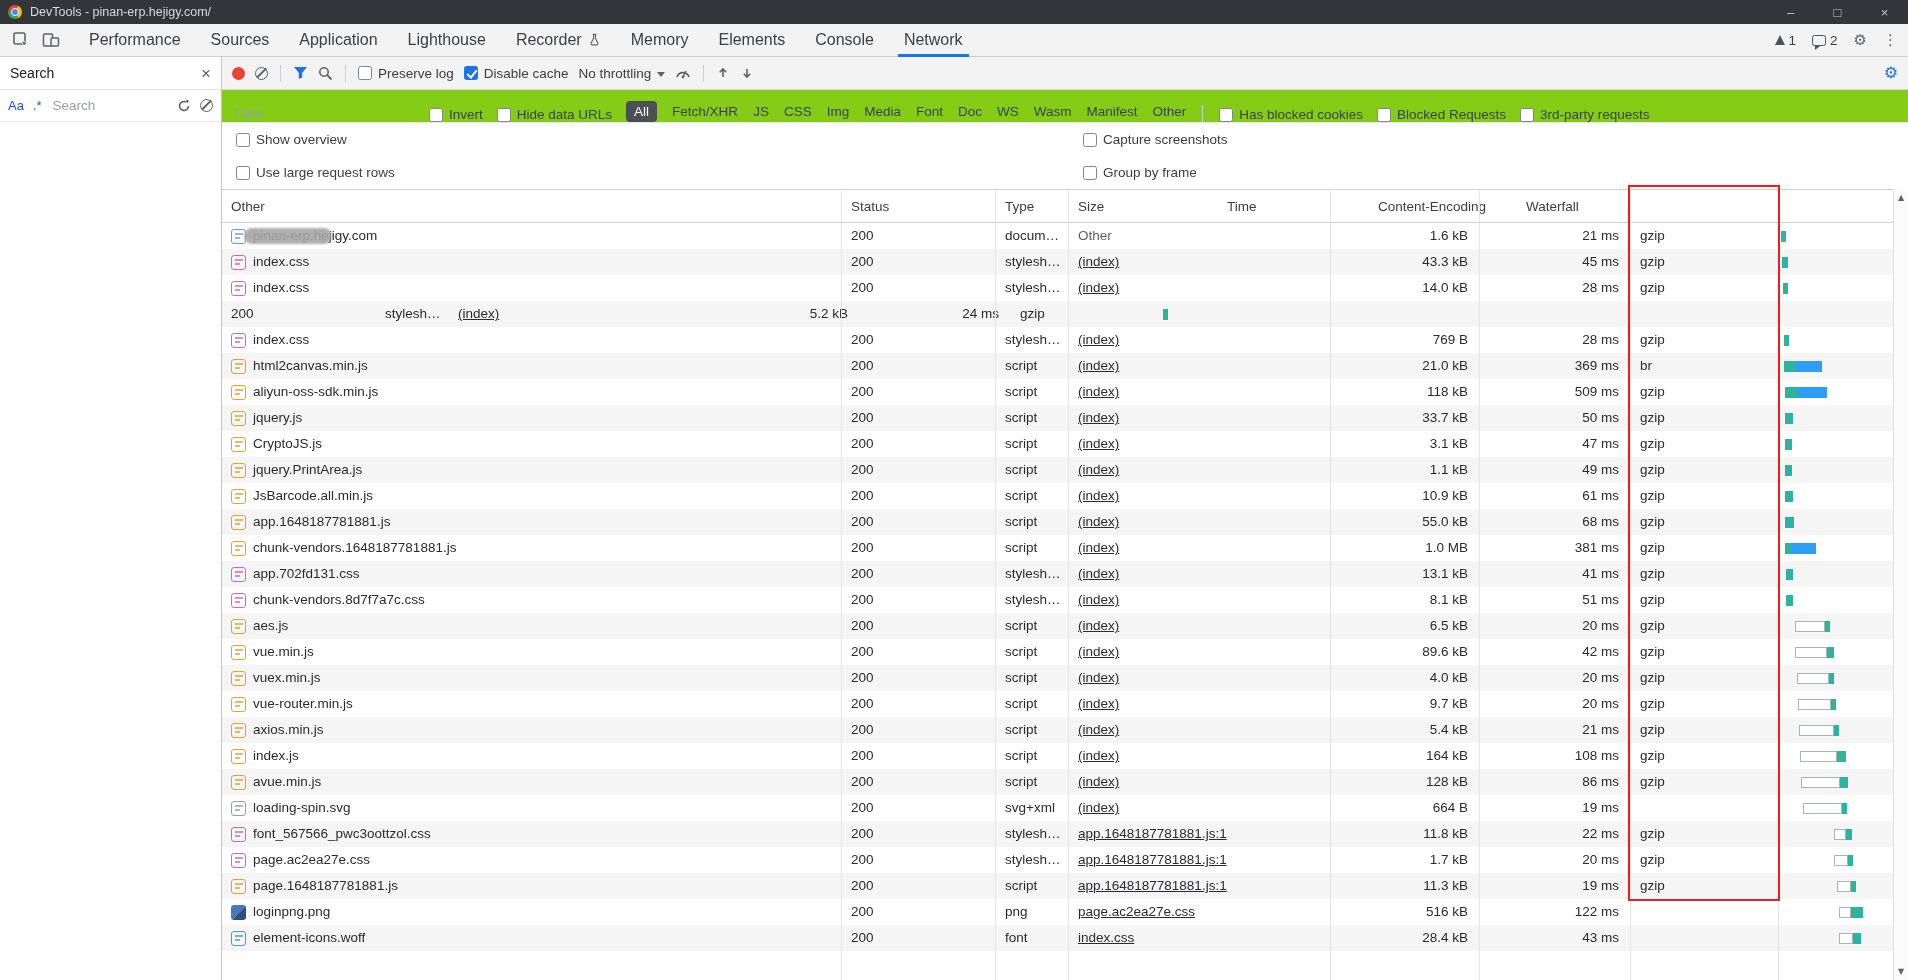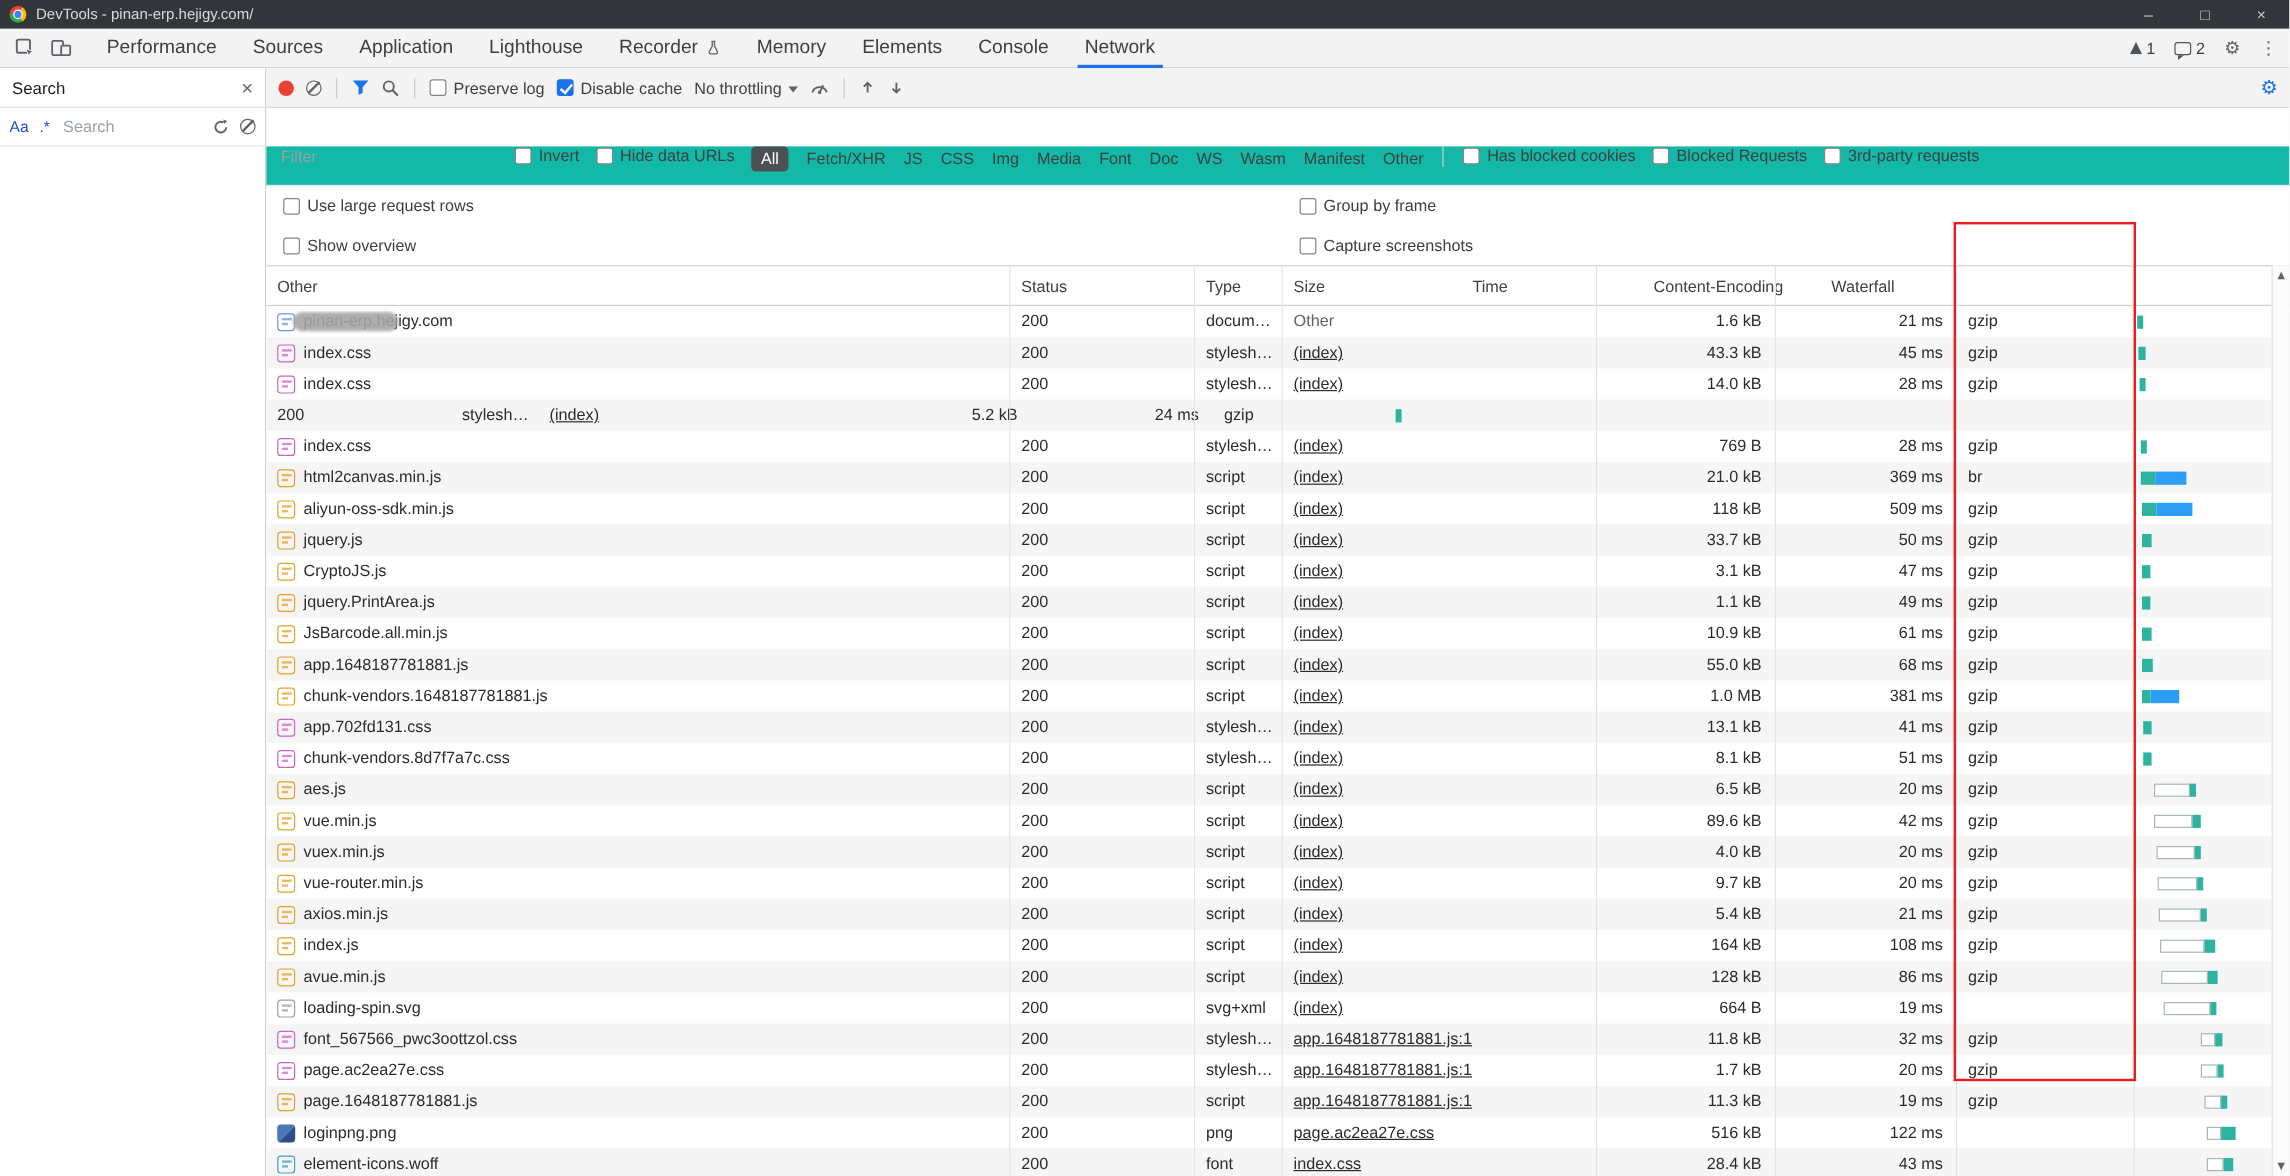--- a/index.html
+++ b/index.html
@@ -50,21 +50,21 @@
   .icon16 { display:flex; align-items:center; color:#5f6368; }
   .icon16.accent { color:var(--accent); }
   .cb-group { display:flex; align-items:center; gap:6px; white-space:nowrap; cursor:default; }
   .cb { width:14px; height:14px; border:1px solid #80868b; border-radius:2.5px; background:#fff; flex:0 0 auto; position:relative; }
   .cb.checked { background:var(--accent); border-color:var(--accent); }
   .cb.checked::after { content:""; position:absolute; left:4px; top:1px; width:4px; height:8px; border:solid #fff; border-width:0 2px 2px 0; transform:rotate(40deg); }
   .throttle { display:flex; align-items:center; gap:6px; white-space:nowrap; }
   .caret { width:0; height:0; border-left:4px solid transparent; border-right:4px solid transparent; border-top:5px solid #5f6368; margin-top:2px; }
   .gear-right { margin-left:auto; color:var(--accent); font-size:16px; }
 
-  .filterbar { height:33px; background:#14b8a6; border-bottom:1px solid #e6e6e6; display:flex; align-items:flex-start; gap:14px; padding:0 10px; font-size:13.5px; color:#3c4043; flex:0 0 auto;margin-top:32px; }
+  .filterbar { height:33px; background:#84cc16; border-bottom:1px solid #e6e6e6; display:flex; align-items:flex-end; gap:14px; padding:0 10px; font-size:13.5px; color:#3c4043; flex:0 0 auto; }
   .filter-input { width:183px; border:none; outline:none; background:transparent; font-size:13.5px; color:#202124; font-family:"Liberation Sans",sans-serif; }
   .filter-input::placeholder { color:#9aa0a6; }
   .chips { display:flex; align-items:center; gap:15px; }
   .chip { color:#3c4043; white-space:nowrap; }
   .chip.sel { background:#4c4f53; color:#fff; padding:3px 8px; border-radius:4px; }
 
   .optrow { height:33px; display:flex; align-items:center; padding:0 14px; font-size:13.5px; color:#3c4043; position:relative; background:#fff; flex:0 0 auto; }
   .right-opt { position:absolute; left:861px; }
 
   
@@ -292,35 +292,35 @@
         </label>
         <label class="cb-group">
           <span class="cb"></span>
           <span>3rd-party requests</span>
         </label>
       </div>
 
       <div class="optrow">
         <label class="cb-group">
           <span class="cb"></span>
-          <span>Use large request rows</span>
+          <span>Show overview</span>
         </label>
         <label class="cb-group right-opt">
           <span class="cb"></span>
-          <span>Group by frame</span>
+          <span>Capture screenshots</span>
         </label>
       </div>
       <div class="optrow">
         <label class="cb-group">
           <span class="cb"></span>
-          <span>Show overview</span>
+          <span>Use large request rows</span>
         </label>
         <label class="cb-group right-opt">
           <span class="cb"></span>
-          <span>Capture screenshots</span>
+          <span>Group by frame</span>
         </label>
       </div>
 
       <div class="grid">
         <div class="grid-header">
             <div class="hcell" style="width: 620px;">Other</div>
             <div class="hcell" style="width: 154px;">Status</div>
             <div class="hcell" style="width: 73px;">Type</div>
             <div class="hcell" style="width: 149px;">Size</div>
             <div class="hcell" style="width: 151px;">Time</div>
@@ -729,21 +729,21 @@
             </div>
             <div class="row">
               <div class="cell name-cell" style="width: 620px;">
                 <span class="fic css"></span>
                 <span>font_567566_pwc3oottzol.css</span>
               </div>
               <div class="cell" style="width: 154px;">200</div>
               <div class="cell" style="width: 73px;">stylesh…</div>
               <div class="cell" style="width: 262px;"><span class="link">app.1648187781881.js:1</span></div>
               <div class="cell num" style="width: 149px;">11.8 kB</div>
-              <div class="cell num" style="width: 151px;">32 ms</div>
+              <div class="cell num" style="width: 151px;">22 ms</div>
               <div class="cell" style="width: 148px;">gzip</div>
               <div class="cell" style="width: 113px; padding: 0px;">
                 <span class="wf" style="margin-left: 55px;">
                   <span class="seg wait" style="width: 12px;"></span>
                   <span class="seg dl" style="width: 6px;"></span>
                 </span>
               </div>
             </div>
             <div class="row">
               <div class="cell name-cell" style="width: 620px;">

